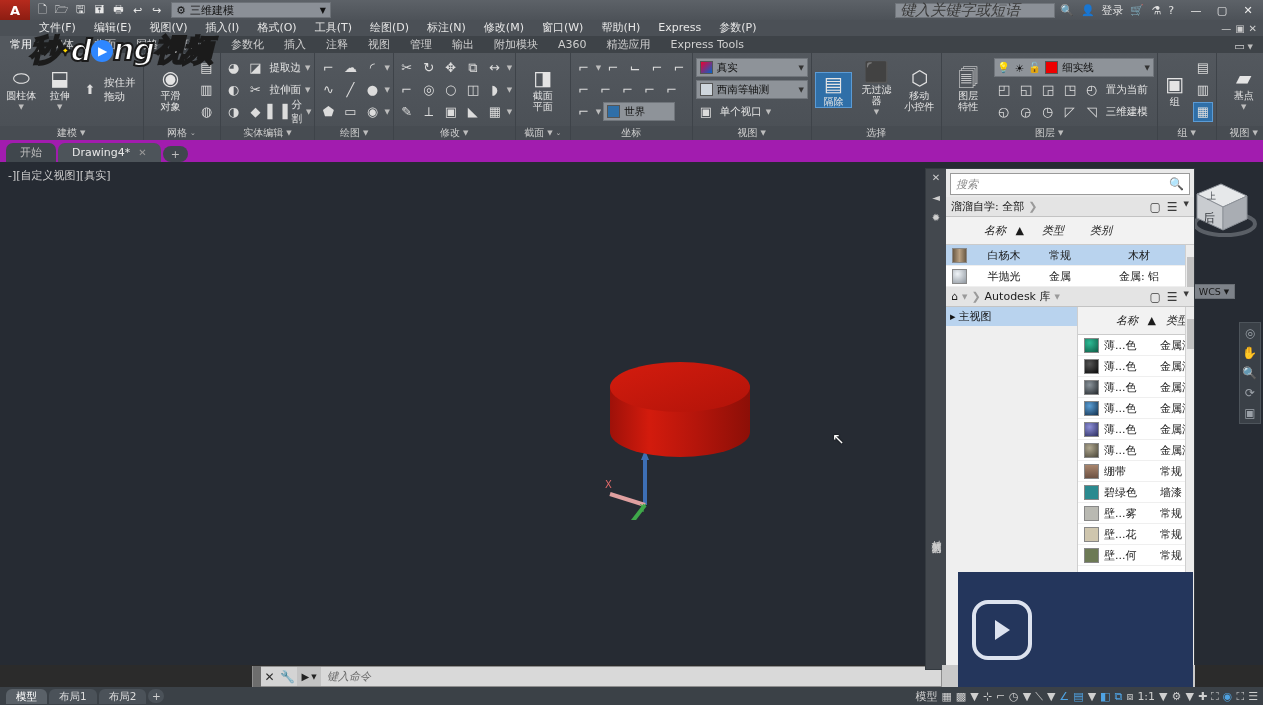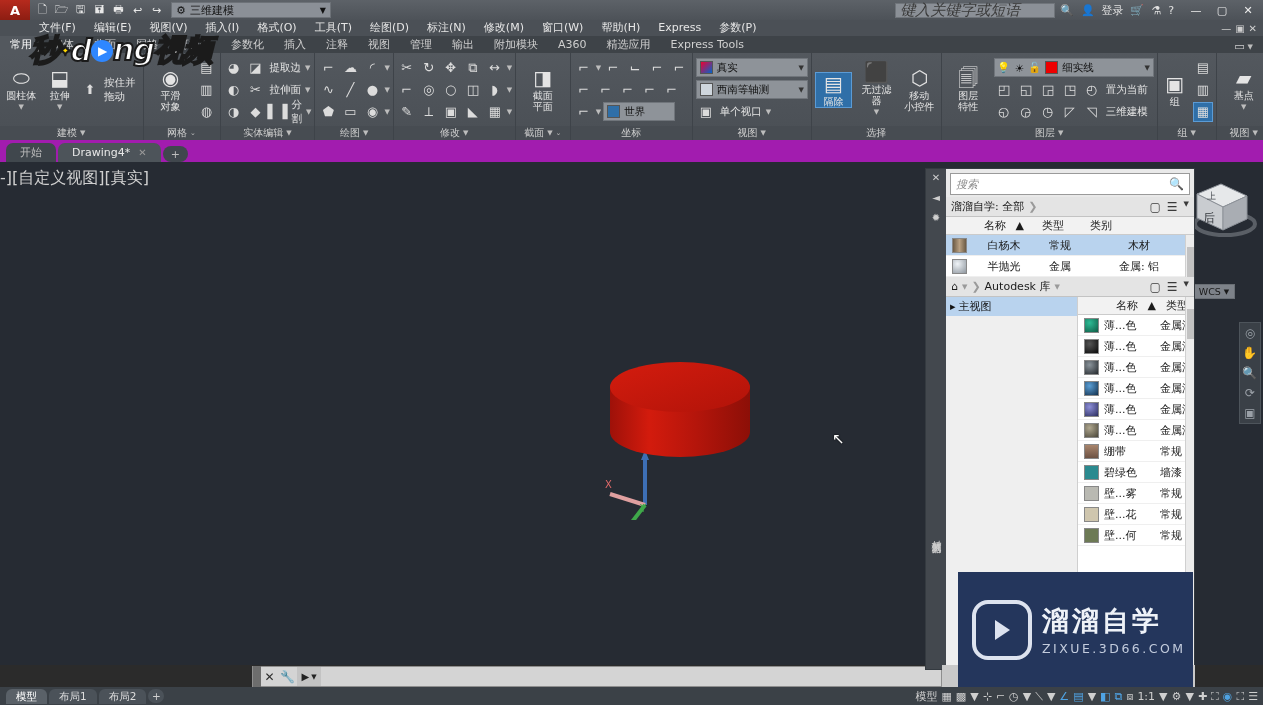--- a/index.html
+++ b/index.html
@@ -66,21 +66,21 @@
      background:#a21caf; display:flex; align-items:flex-end; padding-left:6px; }
   .ftab{ height:19px; padding:0 14px; background:#40474d; color:#bdbdbd; font-size:11px;
      display:flex; align-items:center; gap:8px;
      border-radius:7px 7px 0 0; margin-right:2px; }
   .ftab.active{ background:#4d545a; color:#e8e8e8; }
   .ftab .x{ font-size:10px; color:#9a9a9a;}
   .ftab.plus{ padding:0 8px; border-radius:9px; height:16px; }
 
   
   .canvas{ position:absolute; top:162px; left:0; width:1263px; height:503px; background:#262b33; }
-  .viewlabel{ position:absolute; left:0; top:6px; font-size:16px; color:#cfcfcf; }
+  .viewlabel{ position:absolute; left:8px; top:6px; font-size:11px; color:#cfcfcf; }
 
   .ucs{ position:absolute; left:600px; top:278px; width:70px; height:80px; }
   .tip{ position:absolute; left:583px; top:519px; width:265px; height:139px;
      background:#6cb4f0; border:1px solid #2b2b2b; padding:16px 0 0 0;
      color:#fff; font-weight:bold; font-size:15px; line-height:35px; overflow:hidden;}
   .tip .l1{ padding-left:56px; }
 
   .viewcube{ position:absolute; right:6px; top:10px; width:68px; height:72px; }
   .wcs{ position:absolute; right:28px; top:122px; width:42px; height:15px; background:#7d8289;
      border:1px solid #6a6f75; color:#1a1a1a; font-size:9.5px; display:flex; align-items:center;
@@ -111,22 +111,22 @@
      align-items:center; padding-top:3px; gap:9px; color:#cfcfcf; font-size:10px; }
   .mp-vtext{ writing-mode:vertical-rl; font-size:10px; color:#cfcfcf; margin-top:300px; letter-spacing:1px;}
   .mp-body{ flex:1; display:flex; flex-direction:column; background:#e9e9e9; }
   .mp-search{ height:22px; margin:4px 4px 2px 4px; background:#fff; border:1px solid #9a9a9a;
      display:flex; align-items:center; padding:0 5px; color:#8a8a8a; font-size:11px; font-style:italic; }
   .mp-search .mag{ margin-left:auto; font-style:normal; color:#444; font-size:12px; }
   .mp-crumb{ height:20px; background:#e4e4e4; border-bottom:1px solid #c3c3c3;
      display:flex; align-items:center; padding:0 5px; font-size:11px; color:#1b1b1b; }
   .mp-crumb .arr{ margin-left:4px; color:#9a9a9a; }
   .mp-crumb .ricons{ margin-left:auto; display:flex; gap:6px; color:#3a3a3a; font-size:12px; }
-  .mp-head{ height:18px; background:#f2f2f2; border-bottom:1px solid #cbcbcb; display:flex;
-     align-items:center; font-size:11px; color:#1b1b1b; }
+  .mp-head{ height:28px; background:#f2f2f2; border-bottom:1px solid #cbcbcb; display:flex;
+     align-items:center; font-size:11px; color:#1b1b1b;font-style:italic; }
   .mp-head span{ padding-left:6px; }
   .c-icon{ width:26px; } .c-name{ width:64px; } .c-type{ width:48px; } .c-cat{ flex:1; }
   .mp-row{ height:21px; display:flex; align-items:center; font-size:11px; color:#1b1b1b;
      background:#fff; border-bottom:1px solid #efefef; }
   .mp-row.sel{ background:#b9d3ee; }
   .mp-row .th{ width:26px; display:flex; justify-content:center; }
   .thumb{ width:15px; height:15px; border:1px solid #888; }
   .mp-list{ background:#fff; position:relative;text-align:center; }
   .mp-scroll{ position:absolute; right:0; top:0; width:9px; height:100%; background:#ececec;
      border-left:1px solid #d0d0d0; }
@@ -656,20 +656,21 @@
 </div>
 
 <div class="cmdline">
   <div class="cmd-grip"></div>
   <div class="cmd-x">✕</div>
   <div class="cmd-w">🔧</div>
   <div class="cmd-ic">
     <span>▶</span>
     <span style="font-size:7px">▼</span>
   </div>
+  <div class="cmd-input">键入命令</div>
 </div>
 
 <div class="matpanel">
   <div class="mp-left">
     <div>✕</div>
     <div>◄</div>
     <div>✹</div>
     <div class="mp-vtext">材质浏览器</div>
   </div>
   <div class="mp-body">
@@ -828,24 +829,20 @@
     </div>
   </div>
 </div>
 
 <div class="mbar-strip"></div>
 
 <div class="watermark-logo">
   <div class="wm-play">
       <div class="wm-tri"></div>
     </div>
-  <div class="wm-text">
-    <div class="wm-cn">溜溜自学</div>
-    <div class="wm-en">ZIXUE.3D66.COM</div>
-  </div>
 </div>
 
 <div class="statusbar">
   <div class="sb-tabs">
     <div class="sb-tab active">模型</div>
     <div class="sb-tab">布局1</div>
     <div class="sb-tab">布局2</div>
     <div class="sb-plus">+</div>
   </div>
   <div class="sb-right">

